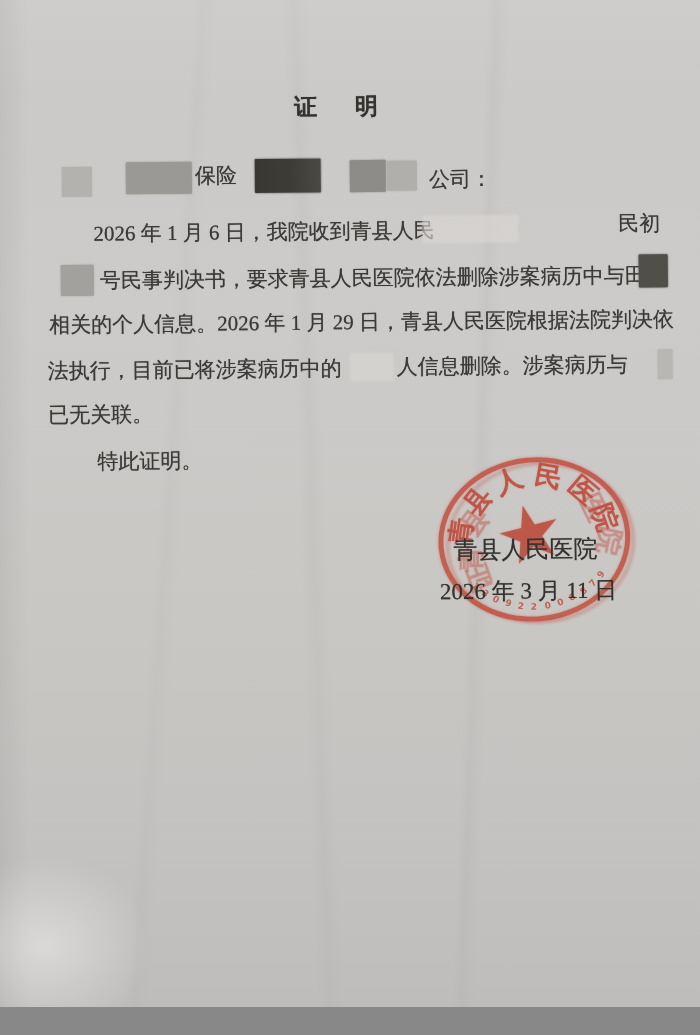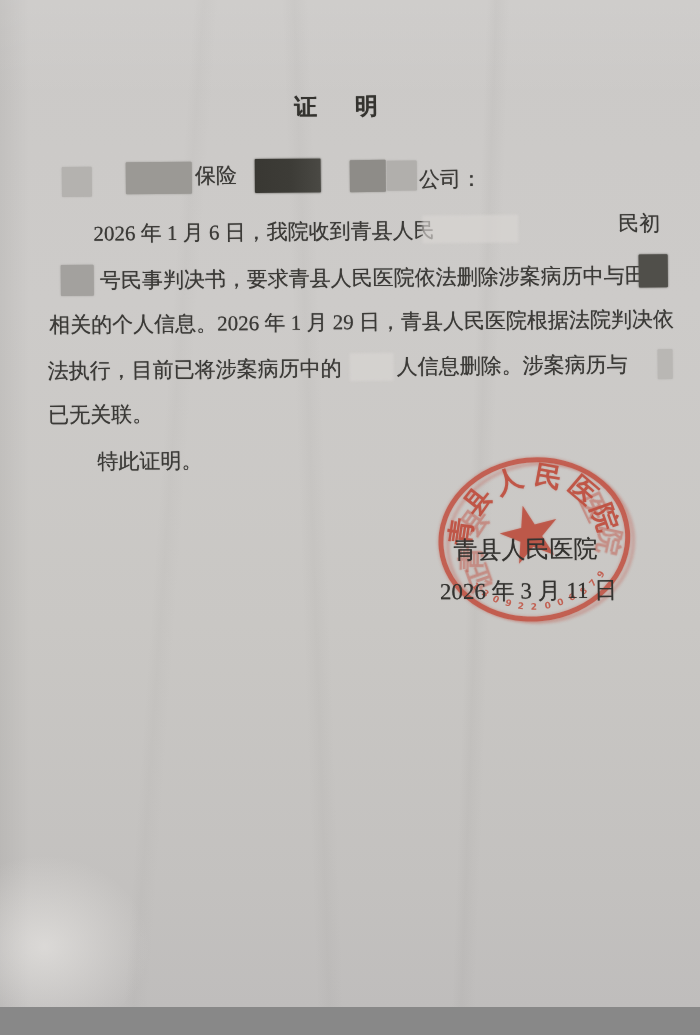--- a/index.html
+++ b/index.html
@@ -82,21 +82,21 @@
     <div class="run title" style="left:297px;top:91px;">证 明</div>
 
     <div id="body-lines">
         <div>
           <span class="rd rd-a" style="left: 64px; top: 164px; width: 30px; height: 30px;"></span>
           <span class="rd rd-b" style="left: 128px; top: 160px; width: 66px; height: 32px;"></span>
           <span class="run" style="left: 197px; top: 160px;">保险</span>
           <span class="rd rd-c" style="left: 257px; top: 158px; width: 66px; height: 34px;"></span>
           <span class="rd rd-d" style="left: 352px; top: 160px; width: 36px; height: 32px;"></span>
           <span class="rd rd-e" style="left: 389px; top: 161px; width: 30px; height: 30px;"></span>
-          <span class="run" style="left: 421px; top: 166px;">公司：</span>
+          <span class="run" style="left: 431px; top: 166px;">公司：</span>
         </div>
         <div>
           <span class="run" style="left: 95px; top: 217px;">2026 年 1 月 6 日，我院收到青县人民</span>
           <span class="ghostpatch" style="left: 424px; top: 216px; width: 96px; height: 28px;"></span>
           <span class="run" style="left: 620px; top: 212px;">民初</span>
         </div>
         <div>
           <span class="rd rd-f" style="left: 62px; top: 262px; width: 33px; height: 31px;"></span>
           <span class="run" style="left: 101px; top: 264px;">号民事判决书，要求青县人民医院依法删除涉案病历中与田</span>
           <span class="rd rd-g" style="left: 640px; top: 257px; width: 29px; height: 33px;"></span>

